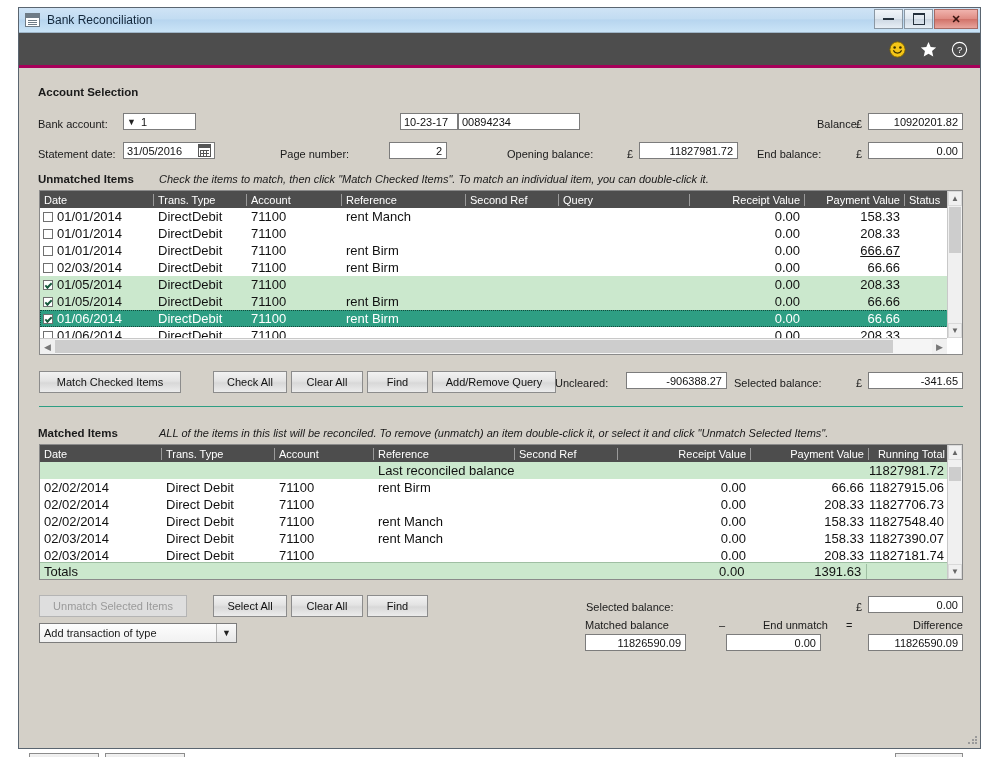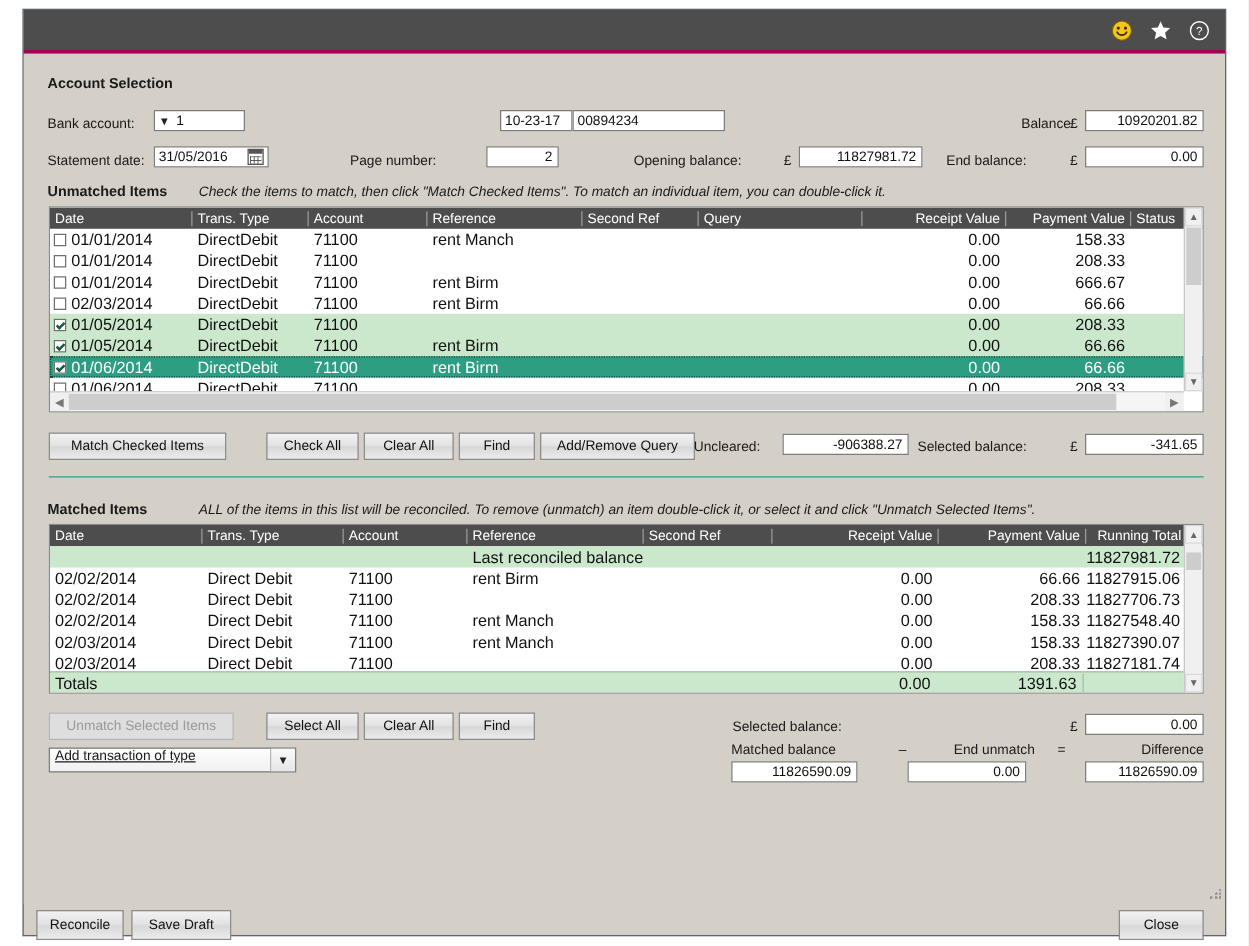--- a/index.html
+++ b/index.html
@@ -168,21 +168,21 @@
     height:22px;
     display:inline-flex;align-items:center;justify-content:center;
     font-size:11px;color:#111;box-sizing:border-box;
     cursor:default;
   }
   .btn.disabled{color:#9a9a9a;border-color:#b4b4b4;background:#dedede;}
   .sep{height:1px;background:#2e9e83;}
   .select{
     background:linear-gradient(to bottom,#fdfdfd 0%,#f1f1f1 100%);
     border:1px solid #7c7c7c;height:20px;box-sizing:border-box;
-    display:flex;padding-left:4px;font-size:11px;position:relative;text-decoration:underline;
+    display:flex;align-items:center;padding-left:4px;font-size:11px;position:relative;
   }
   .select .dd{
     position:absolute;right:0;top:0;bottom:0;width:19px;
     border-left:1px solid #b6b6b6;
     display:flex;align-items:center;justify-content:center;font-size:9px;color:#222;
     background:linear-gradient(to bottom,#fafafa,#e6e6e6);
   }
   .grip{
     position:absolute;right:2px;bottom:2px;width:11px;height:11px;
     background:
@@ -192,20 +192,33 @@
       radial-gradient(circle at 6px 5px,#9a9a9a 1px,transparent 1.2px),
       radial-gradient(circle at 9px 5px,#9a9a9a 1px,transparent 1.2px),
       radial-gradient(circle at 9px 2px,#9a9a9a 1px,transparent 1.2px);
   }
 </style>
 </head>
 <body>
 
 <div class="window">
 
+  <div class="titlebar">
+    <span class="title-icon"></span>
+    <span class="title-text">Bank Reconciliation</span>
+    <div class="wincontrols">
+      <div class="wb">
+          <span class="minglyph"></span>
+        </div>
+      <div class="wb">
+          <span class="maxglyph"></span>
+        </div>
+      <div class="wb close">✕</div>
+    </div>
+  </div>
 
   <div class="toolbar">
     <span class="tb-icon">
       <svg width="17" height="17" viewBox="0 0 20 20">
           <circle cx="10" cy="10" r="9" fill="#f5c518" stroke="#7a6000" stroke-width="1"></circle>
           <circle cx="6.6" cy="7.6" r="1.5" fill="#3a3000"></circle>
           <circle cx="13.4" cy="7.6" r="1.5" fill="#3a3000"></circle>
           <path d="M5.5 11.5 A5 5 0 0 0 14.5 11.5" fill="none" stroke="#3a3000" stroke-width="1.6" stroke-linecap="round"></path>
         </svg>
     </span>
@@ -304,21 +317,21 @@
             <div class="c" style="width: 114px; display: flex; align-items: center; padding-left: 0px;">
               <span class="cb"></span>
               <span>01/01/2014</span>
             </div>
             <div class="c" style="width: 93px;">DirectDebit</div>
             <div class="c" style="width: 95px;">71100</div>
             <div class="c" style="width: 124px;">rent Birm</div>
             <div class="c" style="width: 93px;"></div>
             <div class="c" style="width: 131px;"></div>
             <div class="c r" style="width: 115px;">0.00</div>
-            <div class="c r" style="width: 100px;">666.67</div>
+            <div class="c r" style="width: 100px; text-decoration: underline;">666.67</div>
             <div class="c" style="width: 44px;"></div>
           </div>
           <div class="grow">
             <div class="c" style="width: 114px; display: flex; align-items: center; padding-left: 0px;">
               <span class="cb"></span>
               <span>02/03/2014</span>
             </div>
             <div class="c" style="width: 93px;">DirectDebit</div>
             <div class="c" style="width: 95px;">71100</div>
             <div class="c" style="width: 124px;">rent Birm</div>

